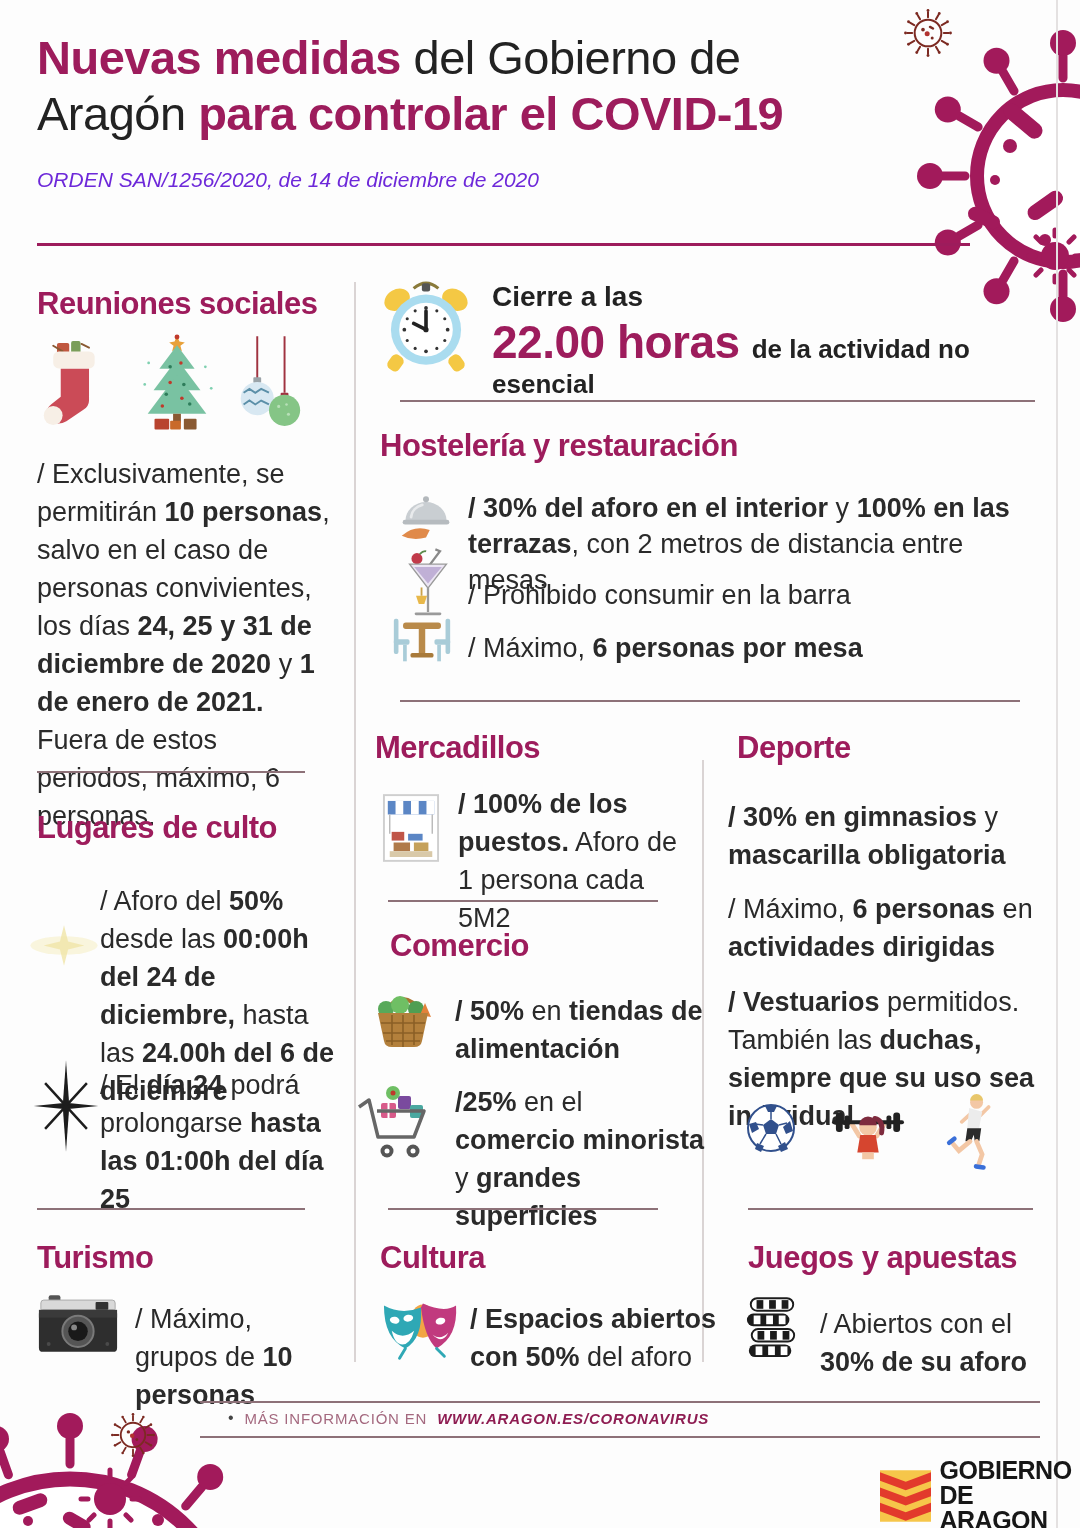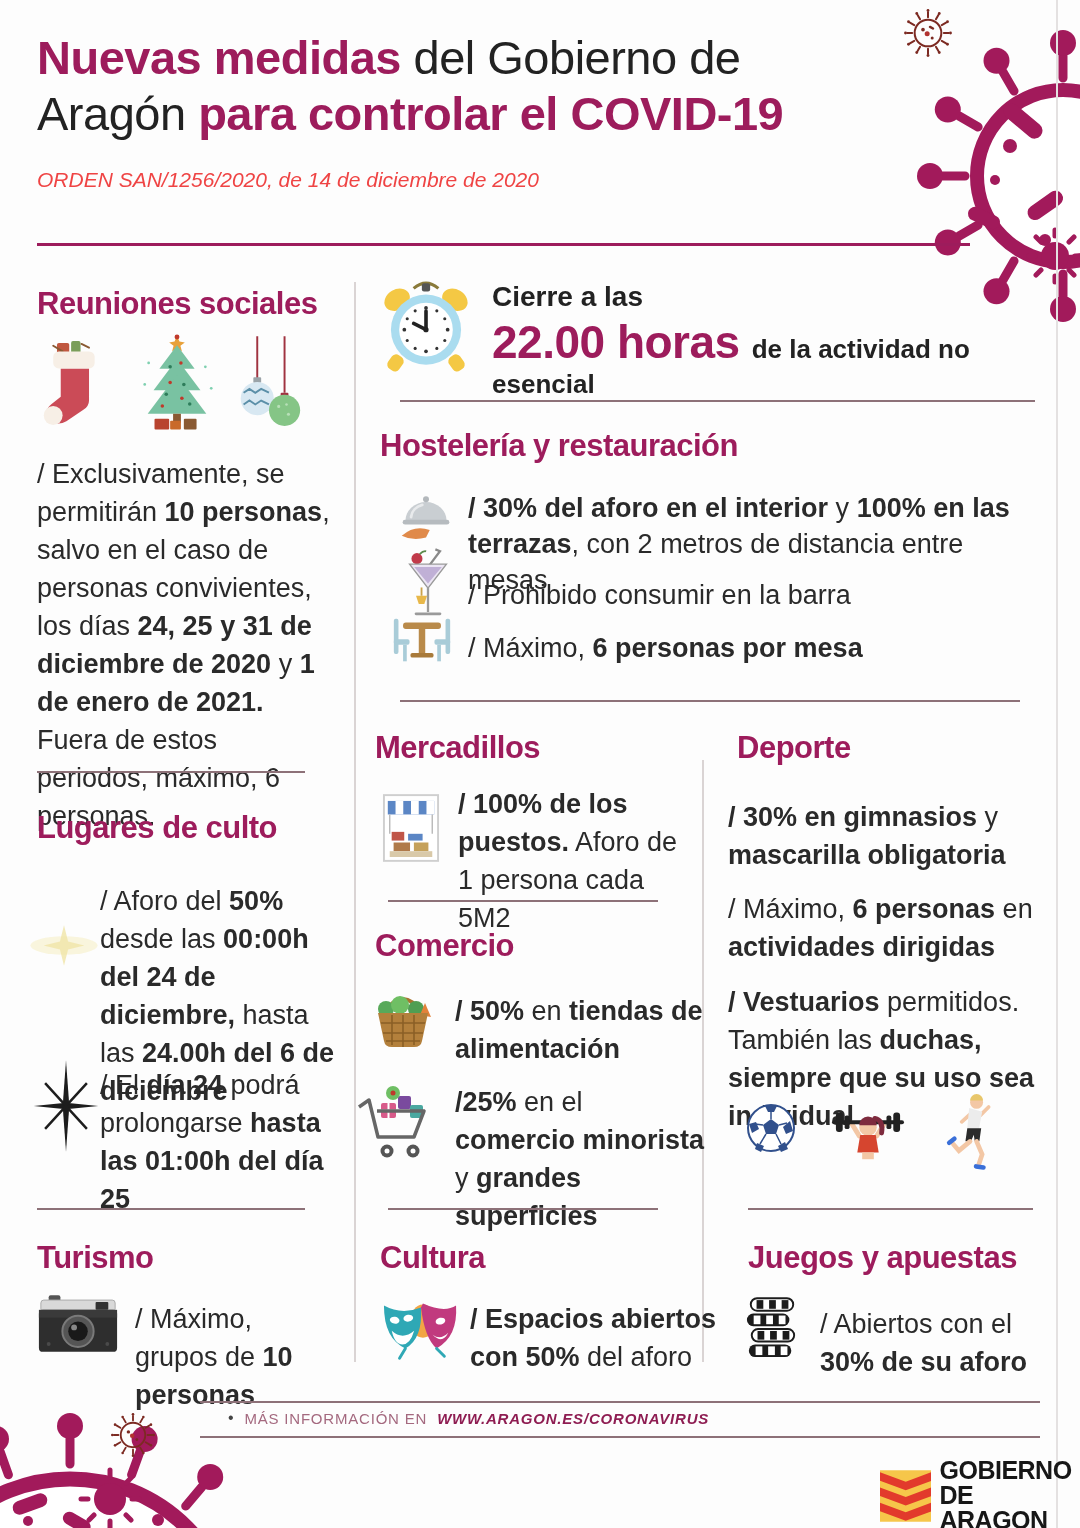--- a/index.html
+++ b/index.html
@@ -13,21 +13,21 @@
   .vr { position:absolute; width:2px; background:#dad4d4; }
   .edge { position:absolute; width:2px; background:#e4e1e1; }
 
   .title { font-size:47px; line-height:56px; letter-spacing:-0.5px; }
   .t-accent { color:#9d1c5c; font-weight:700; }
   .t-plain  { color:#222222; font-weight:400; }
 
   .alert-row { display:flex; align-items:flex-end; gap:34px; }
   .alert { font-size:40px; color:#9d1c5c; font-weight:400; letter-spacing:-0.5px; }
   .alert sup { font-size:22px; }
-  .order { font-size:21px; font-style:italic; color:#ef4444; padding-bottom:6px; }
+  .order { font-size:21px; font-style:italic; color:#6d28d9; padding-bottom:6px; }
 
   .sec-title { position:absolute; font-size:31px; font-weight:700; color:#9d1c5c; letter-spacing:-0.5px; }
   .rich { position:absolute; font-size:27px; line-height:38px; color:#2a2a2a; }
   .rich .b { font-weight:700; }
   .tight { line-height:36px; }
 
   .closure-l1 { font-size:28px; font-weight:700; color:#222; }
   .closure-l2 { margin-top:2px; }
   .closure-big { font-size:46px; font-weight:700; color:#9d1c5c; letter-spacing:-0.5px; }
   .closure-rest { font-size:26px; font-weight:700; color:#222; margin-left:12px; }
@@ -293,21 +293,21 @@
     <rect x="10" y="40" width="13" height="9" fill="#c05548"></rect>
     <rect x="27" y="42" width="15" height="7" fill="#5b86c5"></rect>
     <rect x="12" y="51" width="17" height="9" fill="#b07a4a"></rect>
     <rect x="33" y="51" width="15" height="9" fill="#c5a15b"></rect>
     <rect x="8" y="60" width="44" height="6" fill="#d9c9a8"></rect>
   </svg>
   <p class="rich" style="left:458px;top:785px;width:232px"><span class="b">/ 100% de los puestos.</span><span> Aforo de 1 persona cada 5M2</span></p>
 
   <div class="hr" style="left:388px;top:900px;width:270px"></div>
 
-  <h2 class="sec-title" style="left:375px;top:928px">Comercio</h2>
+  <h2 class="sec-title" style="left:390px;top:928px">Comercio</h2>
   <svg class="abs" style="left:370px;top:983px" width="66" height="66" viewBox="0 0 66 66">
     <path d="M14 30Q33 2 52 30" stroke="#a8742e" stroke-width="4" fill="none"></path>
     <circle cx="16" cy="26" r="8" fill="#58a95a"></circle>
     <circle cx="30" cy="22" r="9" fill="#6fbf64"></circle>
     <circle cx="46" cy="26" r="8" fill="#4f9e52"></circle>
     <polygon points="55,20 61,34 50,32" fill="#e2823a"></polygon>
     <path d="M8 30h50l-6 28q-1 6-8 6H22q-7 0-8-6z" fill="#b3803c"></path>
     <path d="M11 40h44M13 50h40M16 58h34" stroke="#8a5f26" stroke-width="1.6"></path>
     <path d="M22 32v30M33 32v32M44 32v30" stroke="#8a5f26" stroke-width="1.6"></path>
   </svg>

